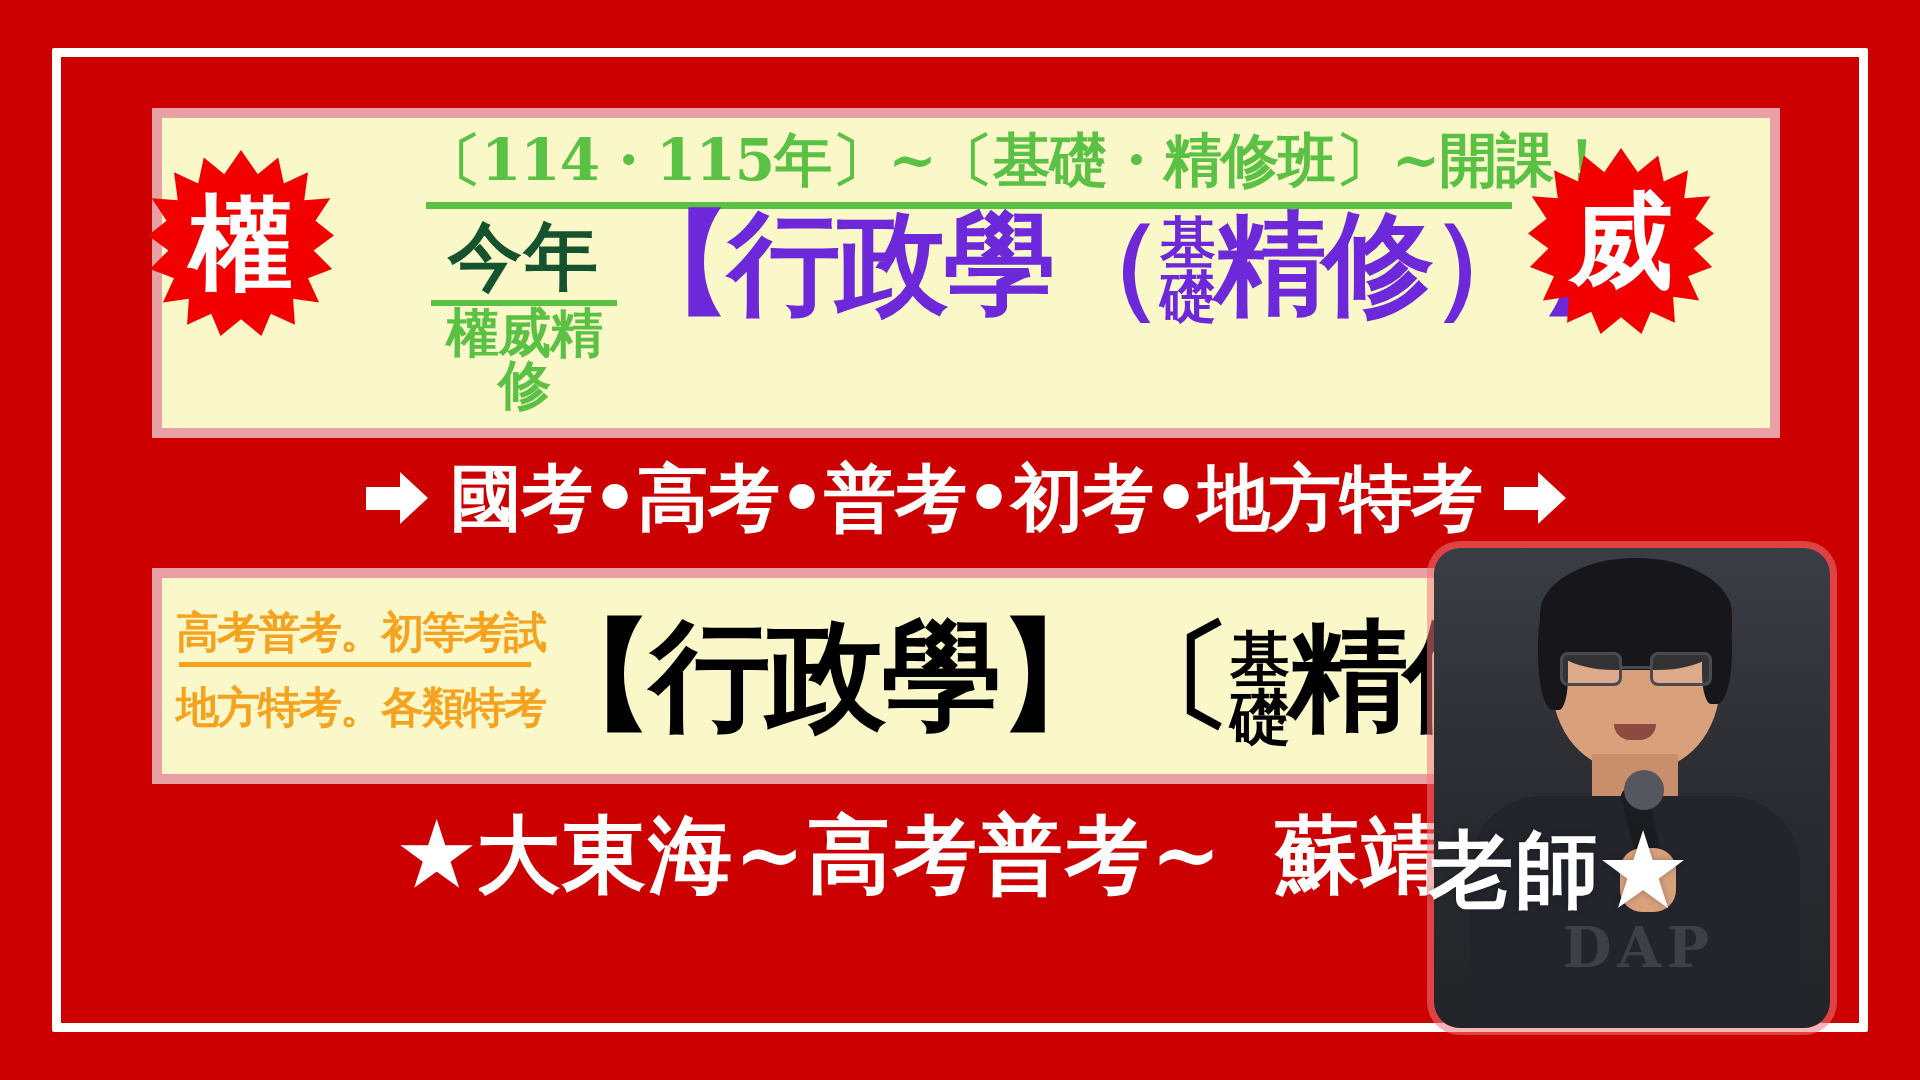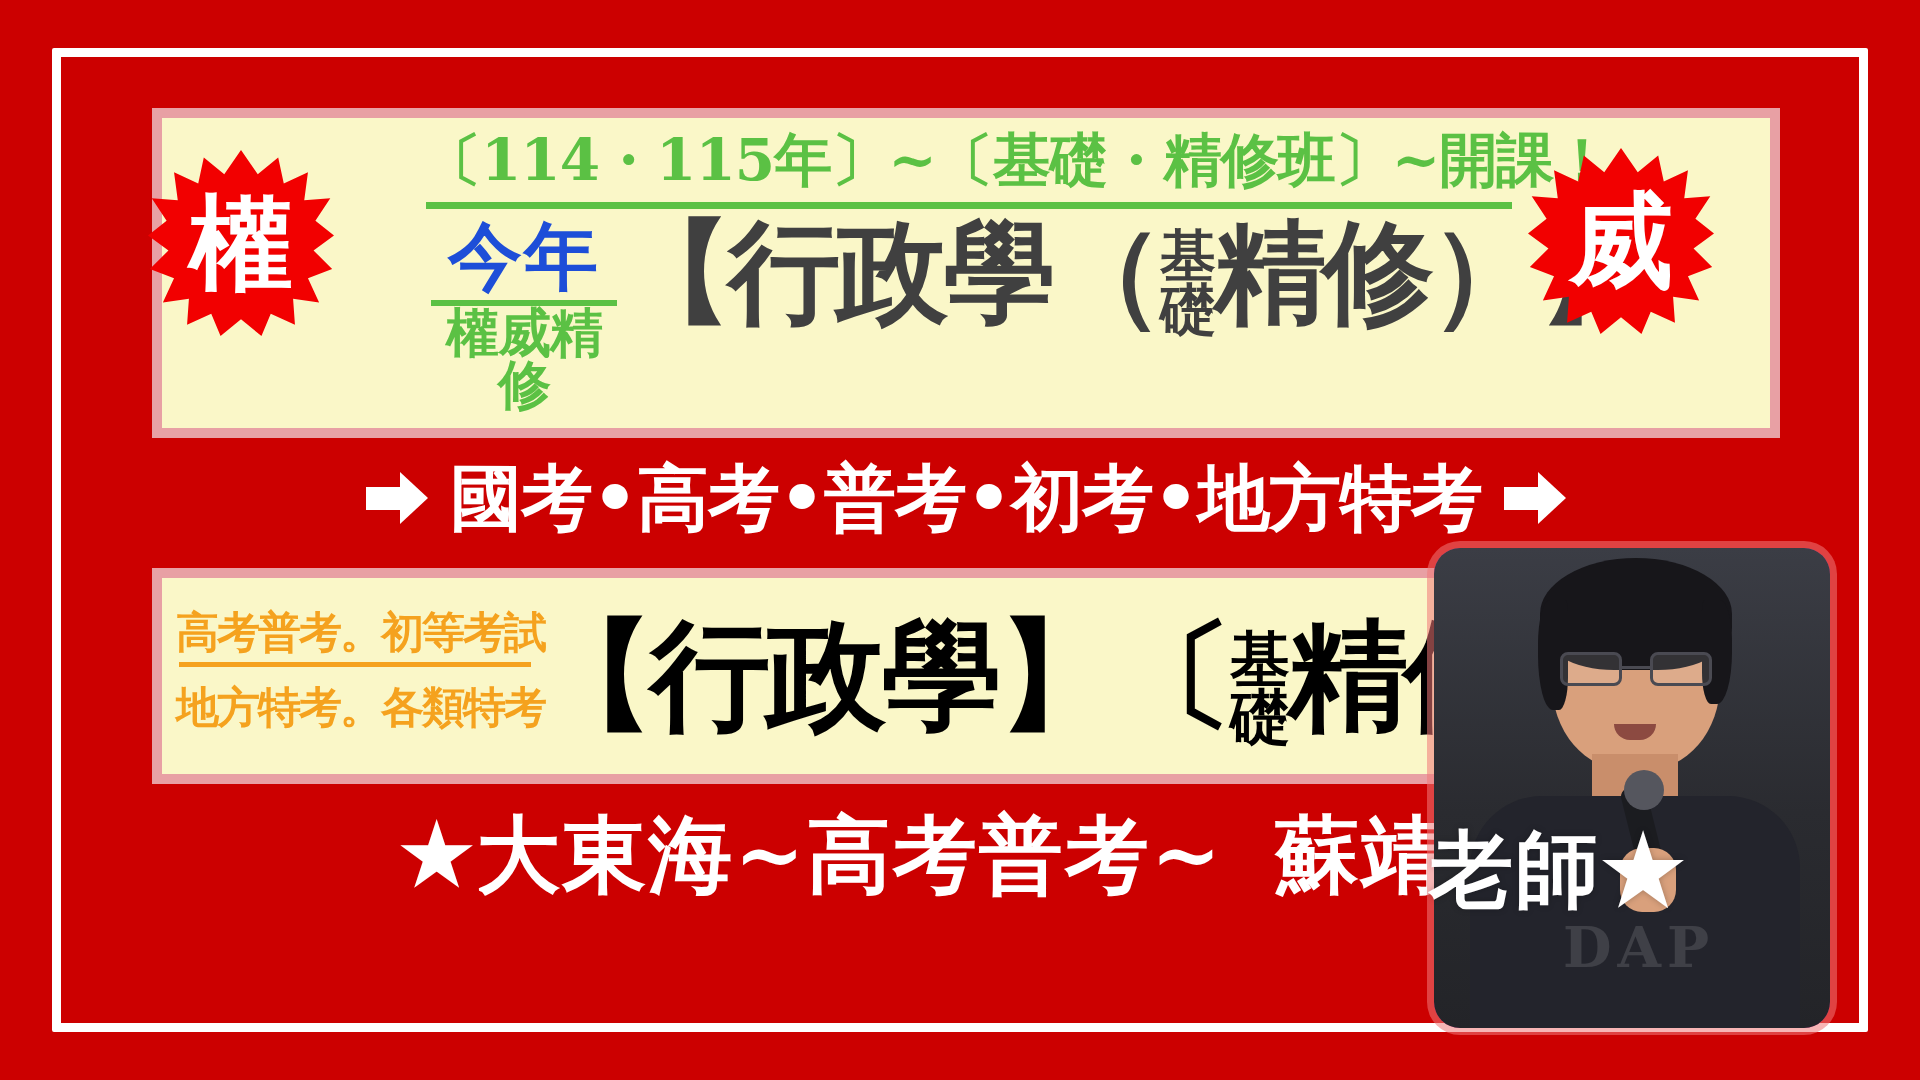--- a/index.html
+++ b/index.html
@@ -62,45 +62,45 @@
     position: absolute;
     left: 262px; top: 96px;
     width: 200px;
     text-align: center;
   }
   .stack .big {
     font-family: "DejaVu Serif", "Liberation Serif", serif;
     font-weight: 700;
     font-size: 74px;
     line-height: 84px;
-    color: #1d4ed8;
+    color: #14532d;
     letter-spacing: 2px;
   }
   .stack .rule {
     width: 186px; height: 6px;
     background: #5BC144;
     margin: 2px auto 0 auto;
   }
   .stack .small {
     font-family: "DejaVu Serif", "Liberation Serif", serif;
     font-weight: 700;
     font-size: 53px;
     line-height: 52px;
     color: #5BC144;
     letter-spacing: -1px;
   }
   
   .maintitle {
     position: absolute;
     left: 458px; top: 92px;
-    font-family: Liberation Sans, sans-serif;
+    font-family: Liberation Mono, monospace;
     font-weight: 700;
     font-size: 112px;
     line-height: 126px;
-    color: #404040;
+    color: #6d28d9;
     white-space: nowrap;
     letter-spacing: -4px;
   }
   .maintitle .rubygrp {
     display: inline-block;
     vertical-align: middle;
     font-size: 56px;
     line-height: 54px;
     letter-spacing: -2px;
     text-align: center;

